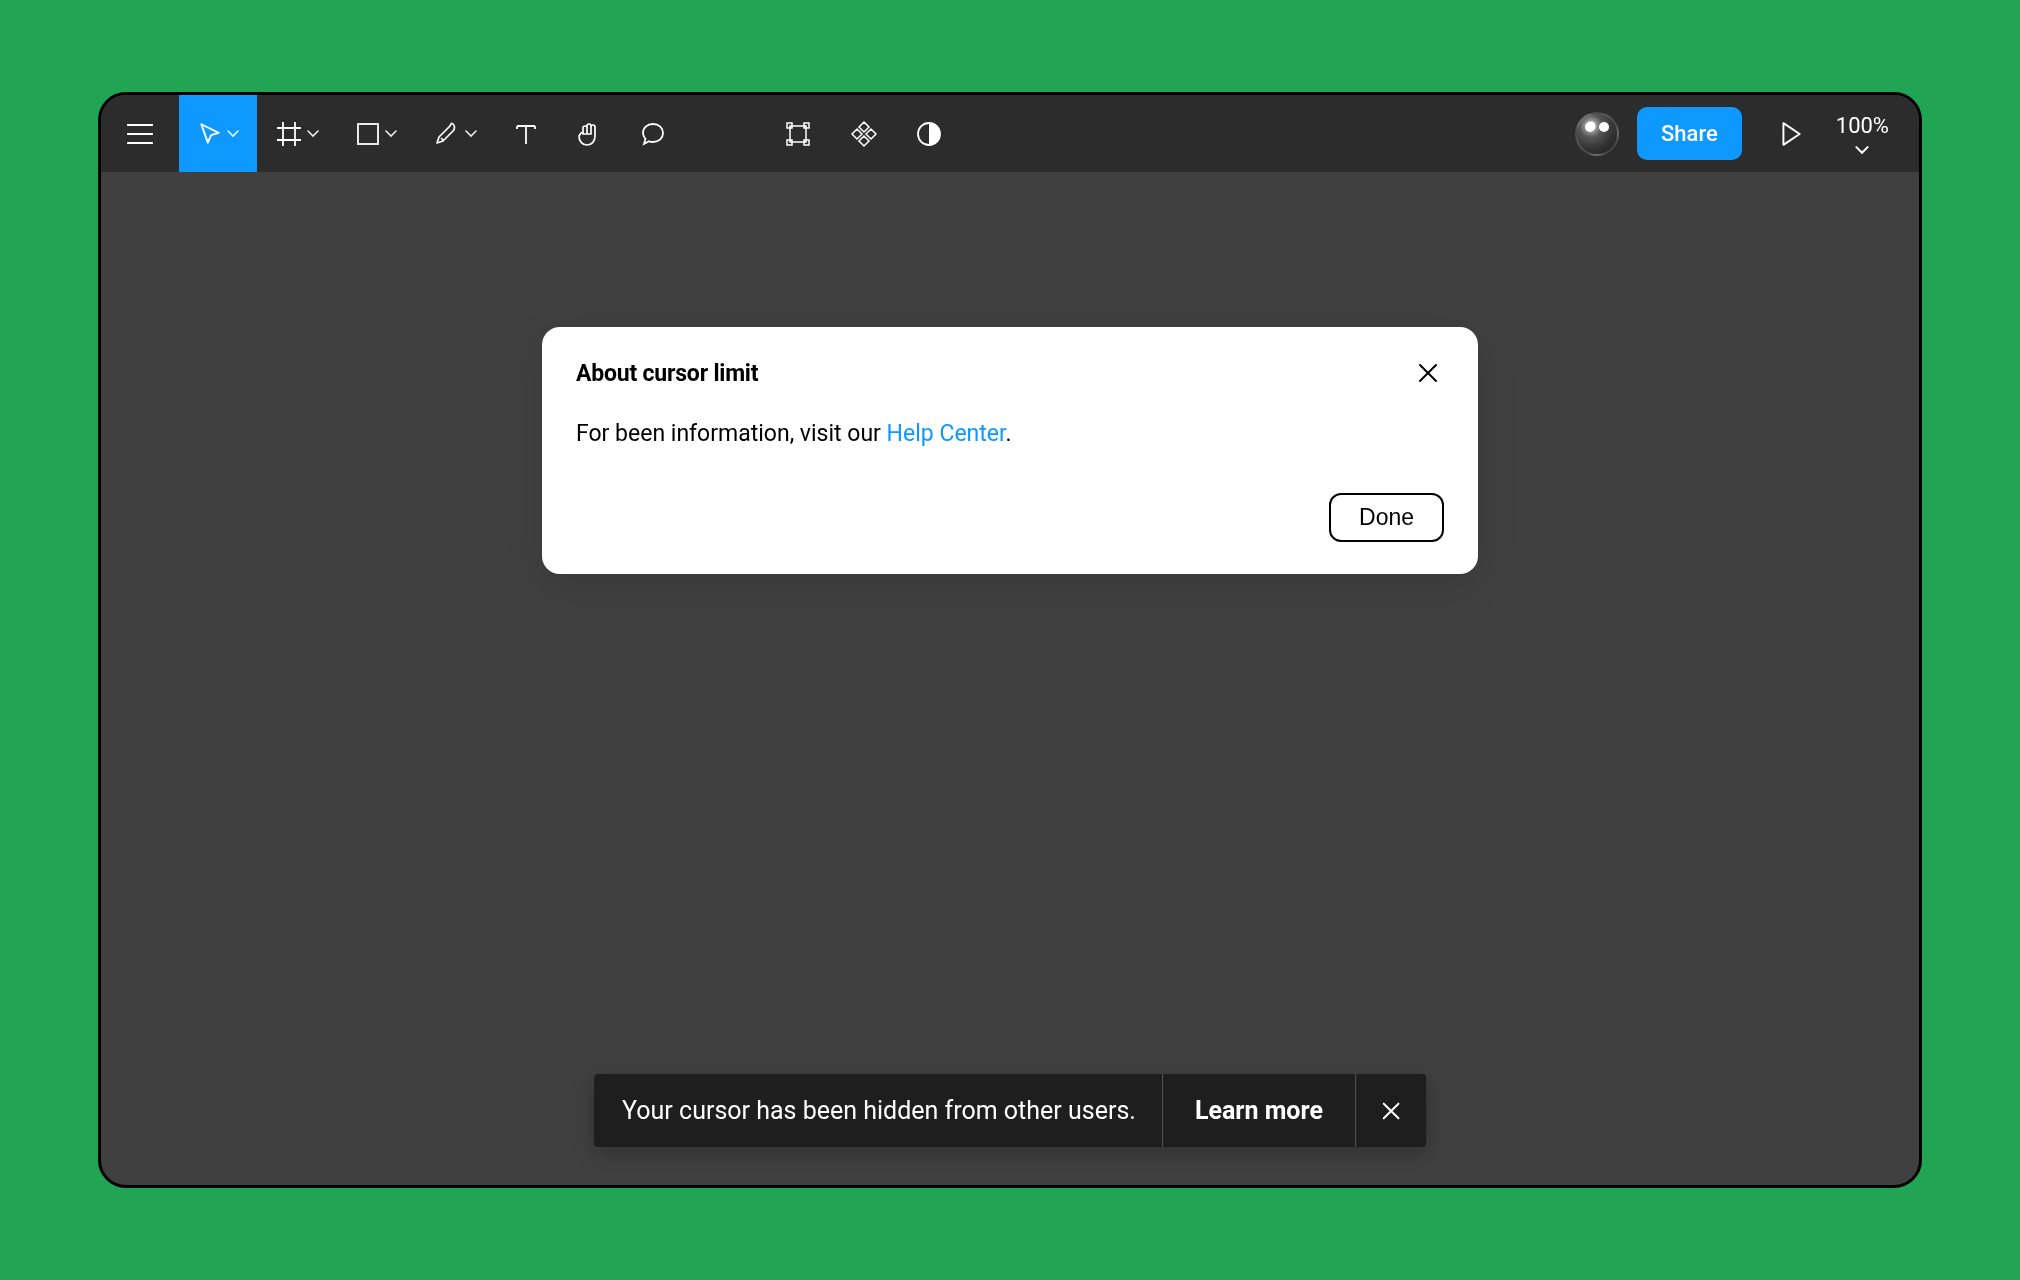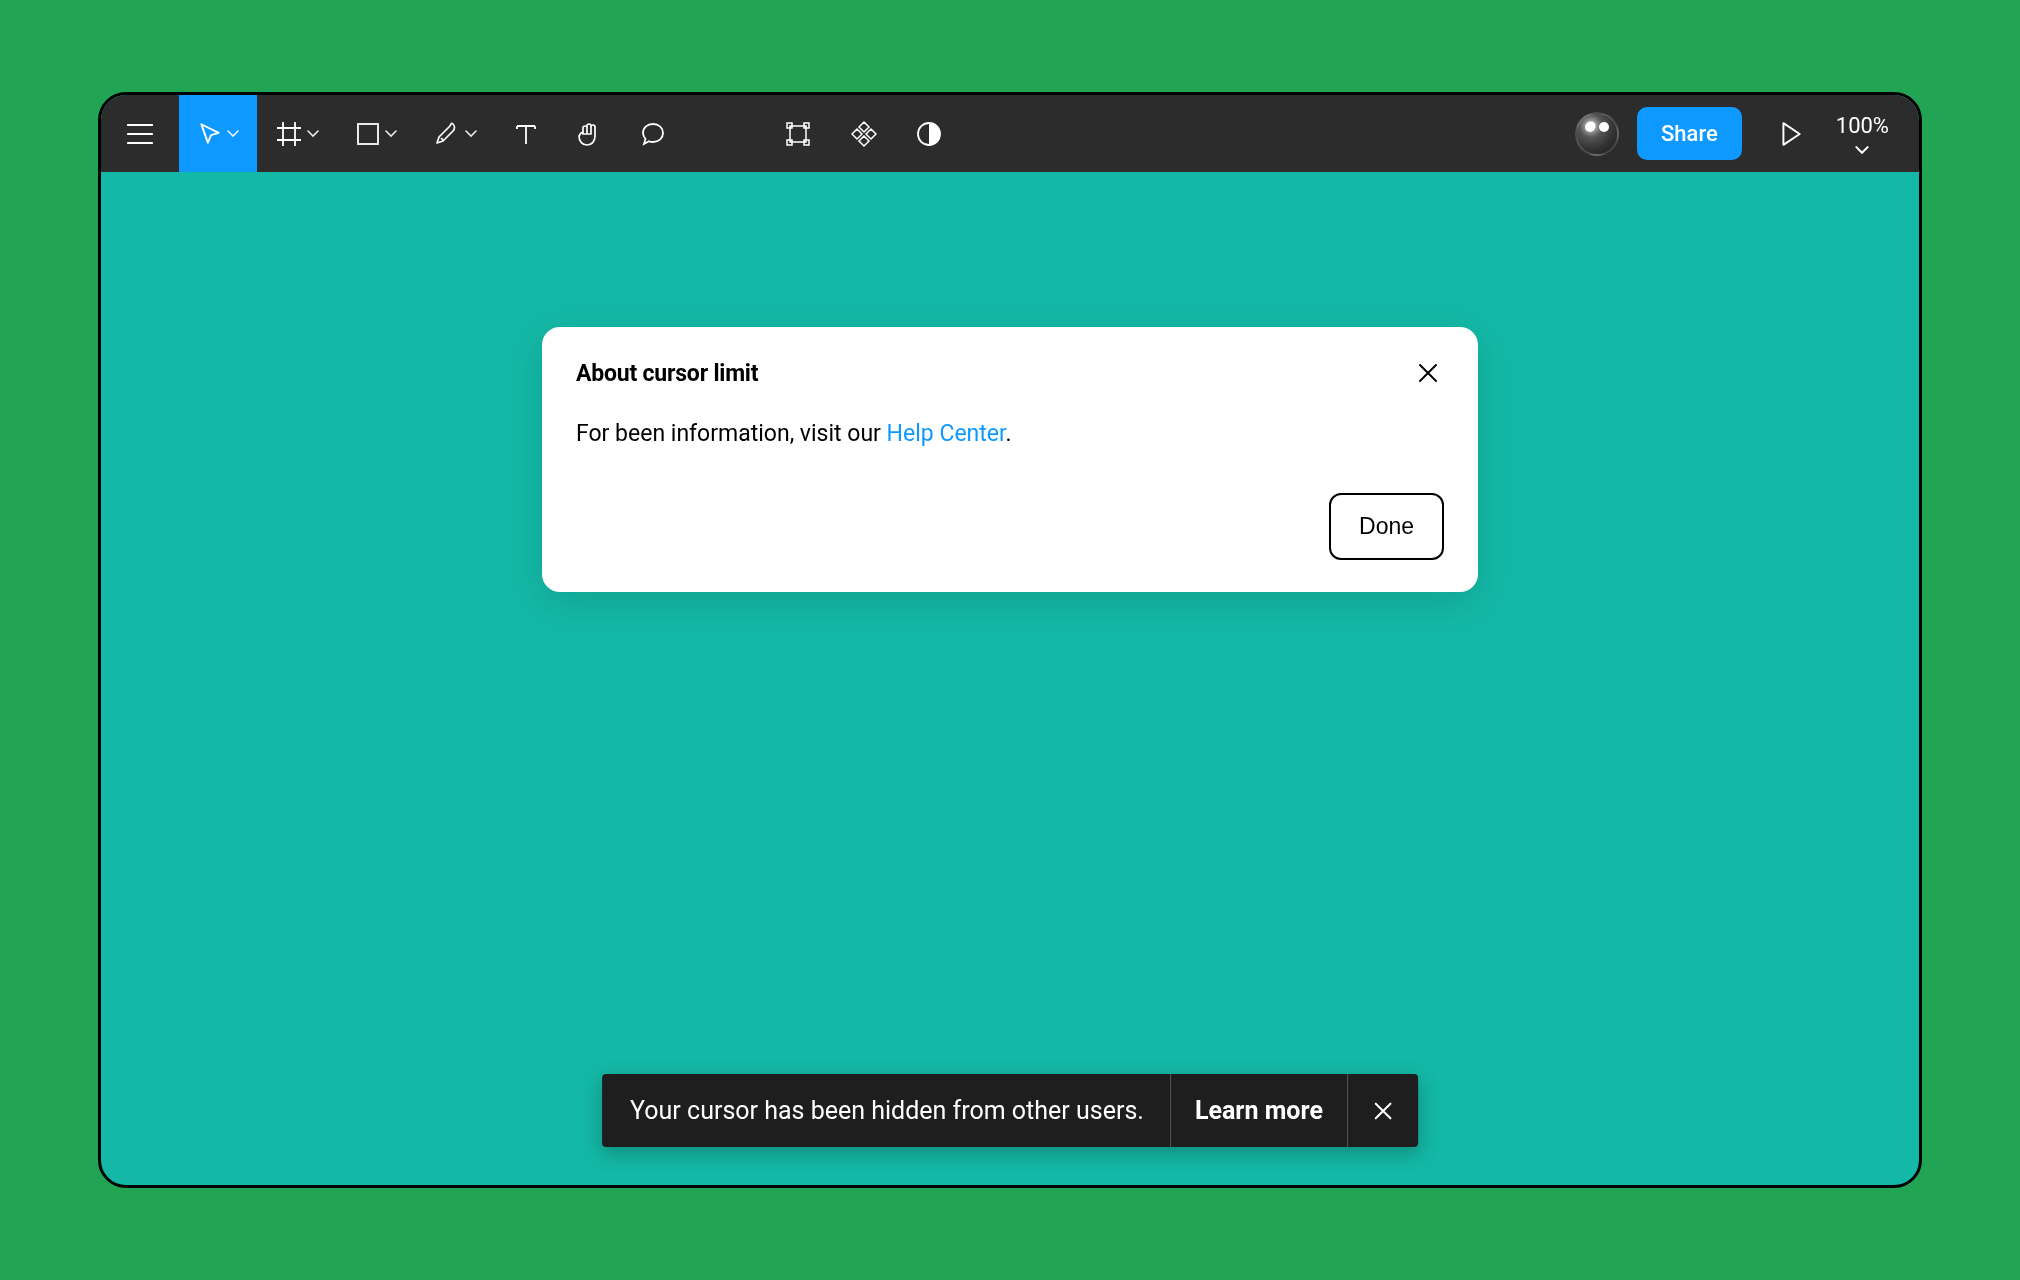--- a/index.html
+++ b/index.html
@@ -10,21 +10,21 @@
       height: 1280px;
       display: flex;
       align-items: center;
       justify-content: center;
       font-family: -apple-system, BlinkMacSystemFont, "Segoe UI", Roboto, Helvetica, Arial, sans-serif;
     }
     
     .app-window {
       width: 1824px;
       height: 1096px;
-      background: #14b8a6;
+      background: #404040;
       border-radius: 28px;
       border: 3px solid #000;
       overflow: hidden;
       position: relative;
     }
     
     
     .toolbar {
       height: 77px;
       background: #2c2c2c;
@@ -152,21 +152,21 @@
     
     .modal-footer {
       display: flex;
       justify-content: flex-end;
     }
     
     .done-btn {
       background: #fff;
       border: 2px solid #000;
       border-radius: 12px;
-      padding: 18px 28px;
+      padding: 9px 28px;
       font-size: 23px;
       font-weight: 500;
       cursor: pointer;
     }
     
     
     .toast {
       position: absolute;
       bottom: 38px;
       left: 50%;
@@ -183,21 +183,21 @@
     
     .toast-msg {
       display: flex;
       align-items: center;
       padding: 0 26px 0 28px;
     }
     
     .toast-action {
       display: flex;
       align-items: center;
-      padding: 0 24px;
+      padding: 0 32px;
       font-weight: 700;
       border-left: 1px solid rgba(255,255,255,0.25);
       cursor: pointer;
     }
     
     .toast-close {
       display: flex;
       align-items: center;
       padding: 0 24px;
       border-left: 1px solid rgba(255,255,255,0.25);

